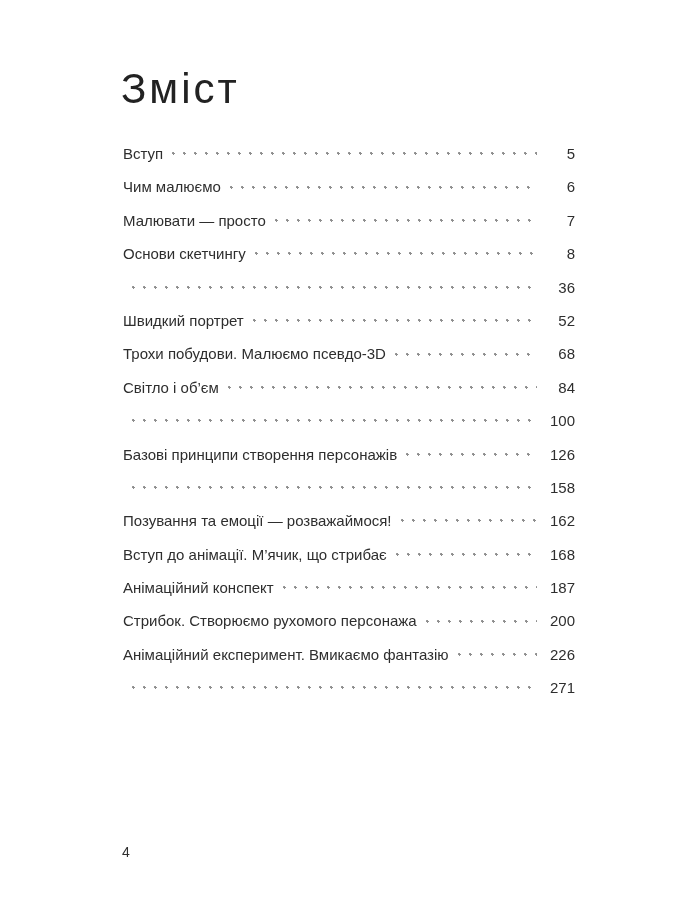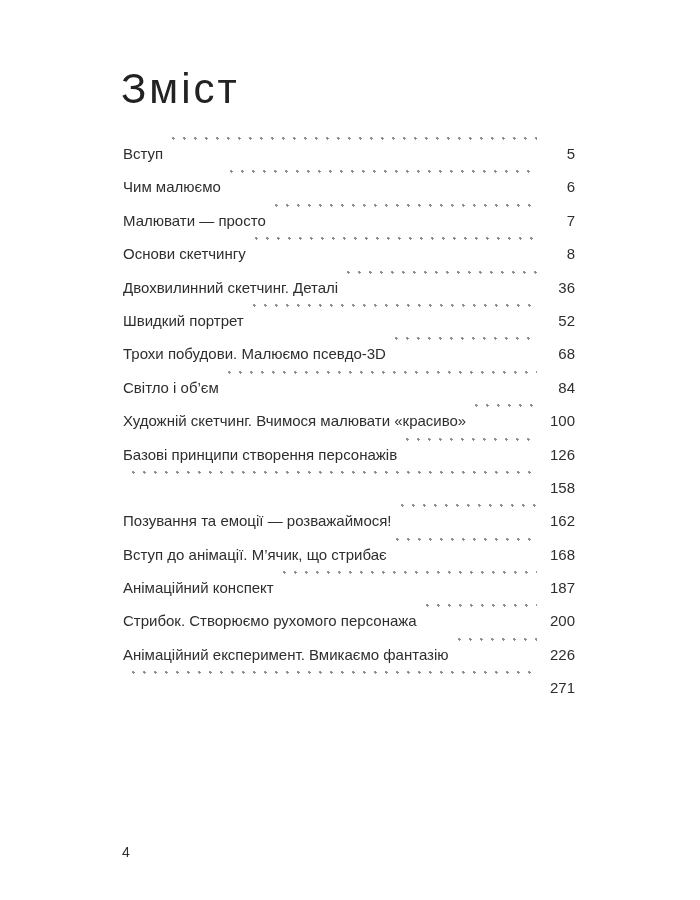--- a/index.html
+++ b/index.html
@@ -27,21 +27,21 @@
     color: #222222;
   }
   .toc {
     position: absolute;
     left: 123px;
     right: 125px;
     top: 137px;
   }
   .toc-row {
     display: flex;
-    align-items: flex-start;
+    align-items: center;
     height: 33.4px;
     line-height: 33.4px;
     font-size: 15px;
   }
   .toc-label {
     white-space: nowrap;
     flex: 0 0 auto;
     color: #2e2e2e;
   }
   .toc-leader {
@@ -95,21 +95,20 @@
     <span class="toc-page">7</span>
   </div>
 
   <div class="toc-row">
     <span class="toc-label">Основи скетчингу</span>
     <span class="toc-leader"></span>
     <span class="toc-page">8</span>
   </div>
 
   <div class="toc-row">
-    <span class="toc-label">Двохвилинний скетчинг. Деталі</span>
     <span class="toc-leader"></span>
     <span class="toc-page">36</span>
   </div>
 
   <div class="toc-row">
     <span class="toc-label">Швидкий портрет</span>
     <span class="toc-leader"></span>
     <span class="toc-page">52</span>
   </div>
 
@@ -119,21 +118,20 @@
     <span class="toc-page">68</span>
   </div>
 
   <div class="toc-row">
     <span class="toc-label">Світло і об’єм</span>
     <span class="toc-leader"></span>
     <span class="toc-page">84</span>
   </div>
 
   <div class="toc-row">
-    <span class="toc-label">Художній скетчинг. Вчимося малювати «красиво»</span>
     <span class="toc-leader"></span>
     <span class="toc-page">100</span>
   </div>
 
   <div class="toc-row">
     <span class="toc-label">Базові принципи створення персонажів</span>
     <span class="toc-leader"></span>
     <span class="toc-page">126</span>
   </div>
 

